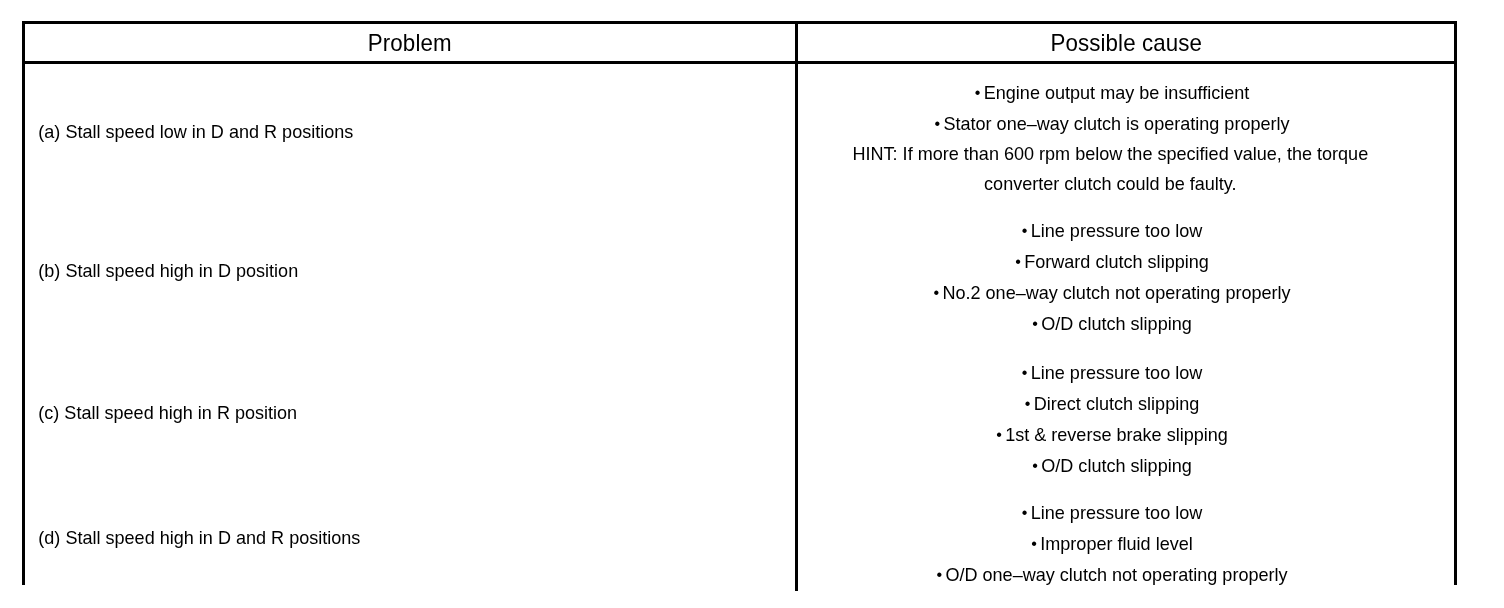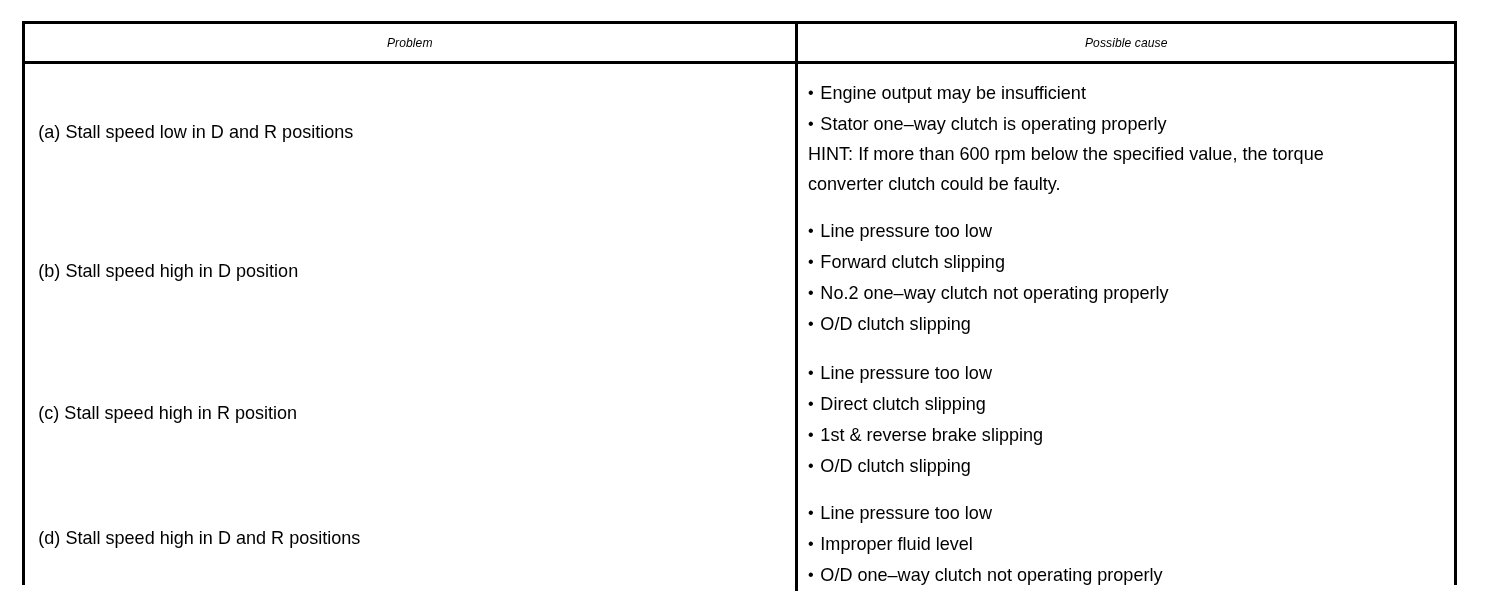--- a/index.html
+++ b/index.html
@@ -55,23 +55,22 @@
   .cell-problem {
     border-right: 3px solid #000 !important;
   }
 
   
   thead th {
     border-bottom: 3px solid #000 !important;
     height: 37px;
     text-align: center;
     font-weight: normal;
-    font-size: 13px;
+    font-size: 24px;
     letter-spacing: 0.1px;
-    font-style: italic;
   }
   thead th .hdr-txt {
     display: block;
     transform: scaleX(0.93);
     transform-origin: center center;
   }
 
   
   tbody tr td {
     border-bottom: 3px solid #000;
@@ -92,20 +91,21 @@
     font-size: 19px;
     line-height: 24px;
     white-space: nowrap;
     transform: scaleX(0.95);
     transform-origin: left center;
   }
 
   
   .cause-cell {
     vertical-align: top;
+    text-align: center;
   }
   .cause-list {
     margin: 0;
     padding: 12px 10px 0 10px;
     list-style: none;
   }
   .cause-line {
     font-size: 19px;
     line-height: 31px;
     white-space: nowrap;

